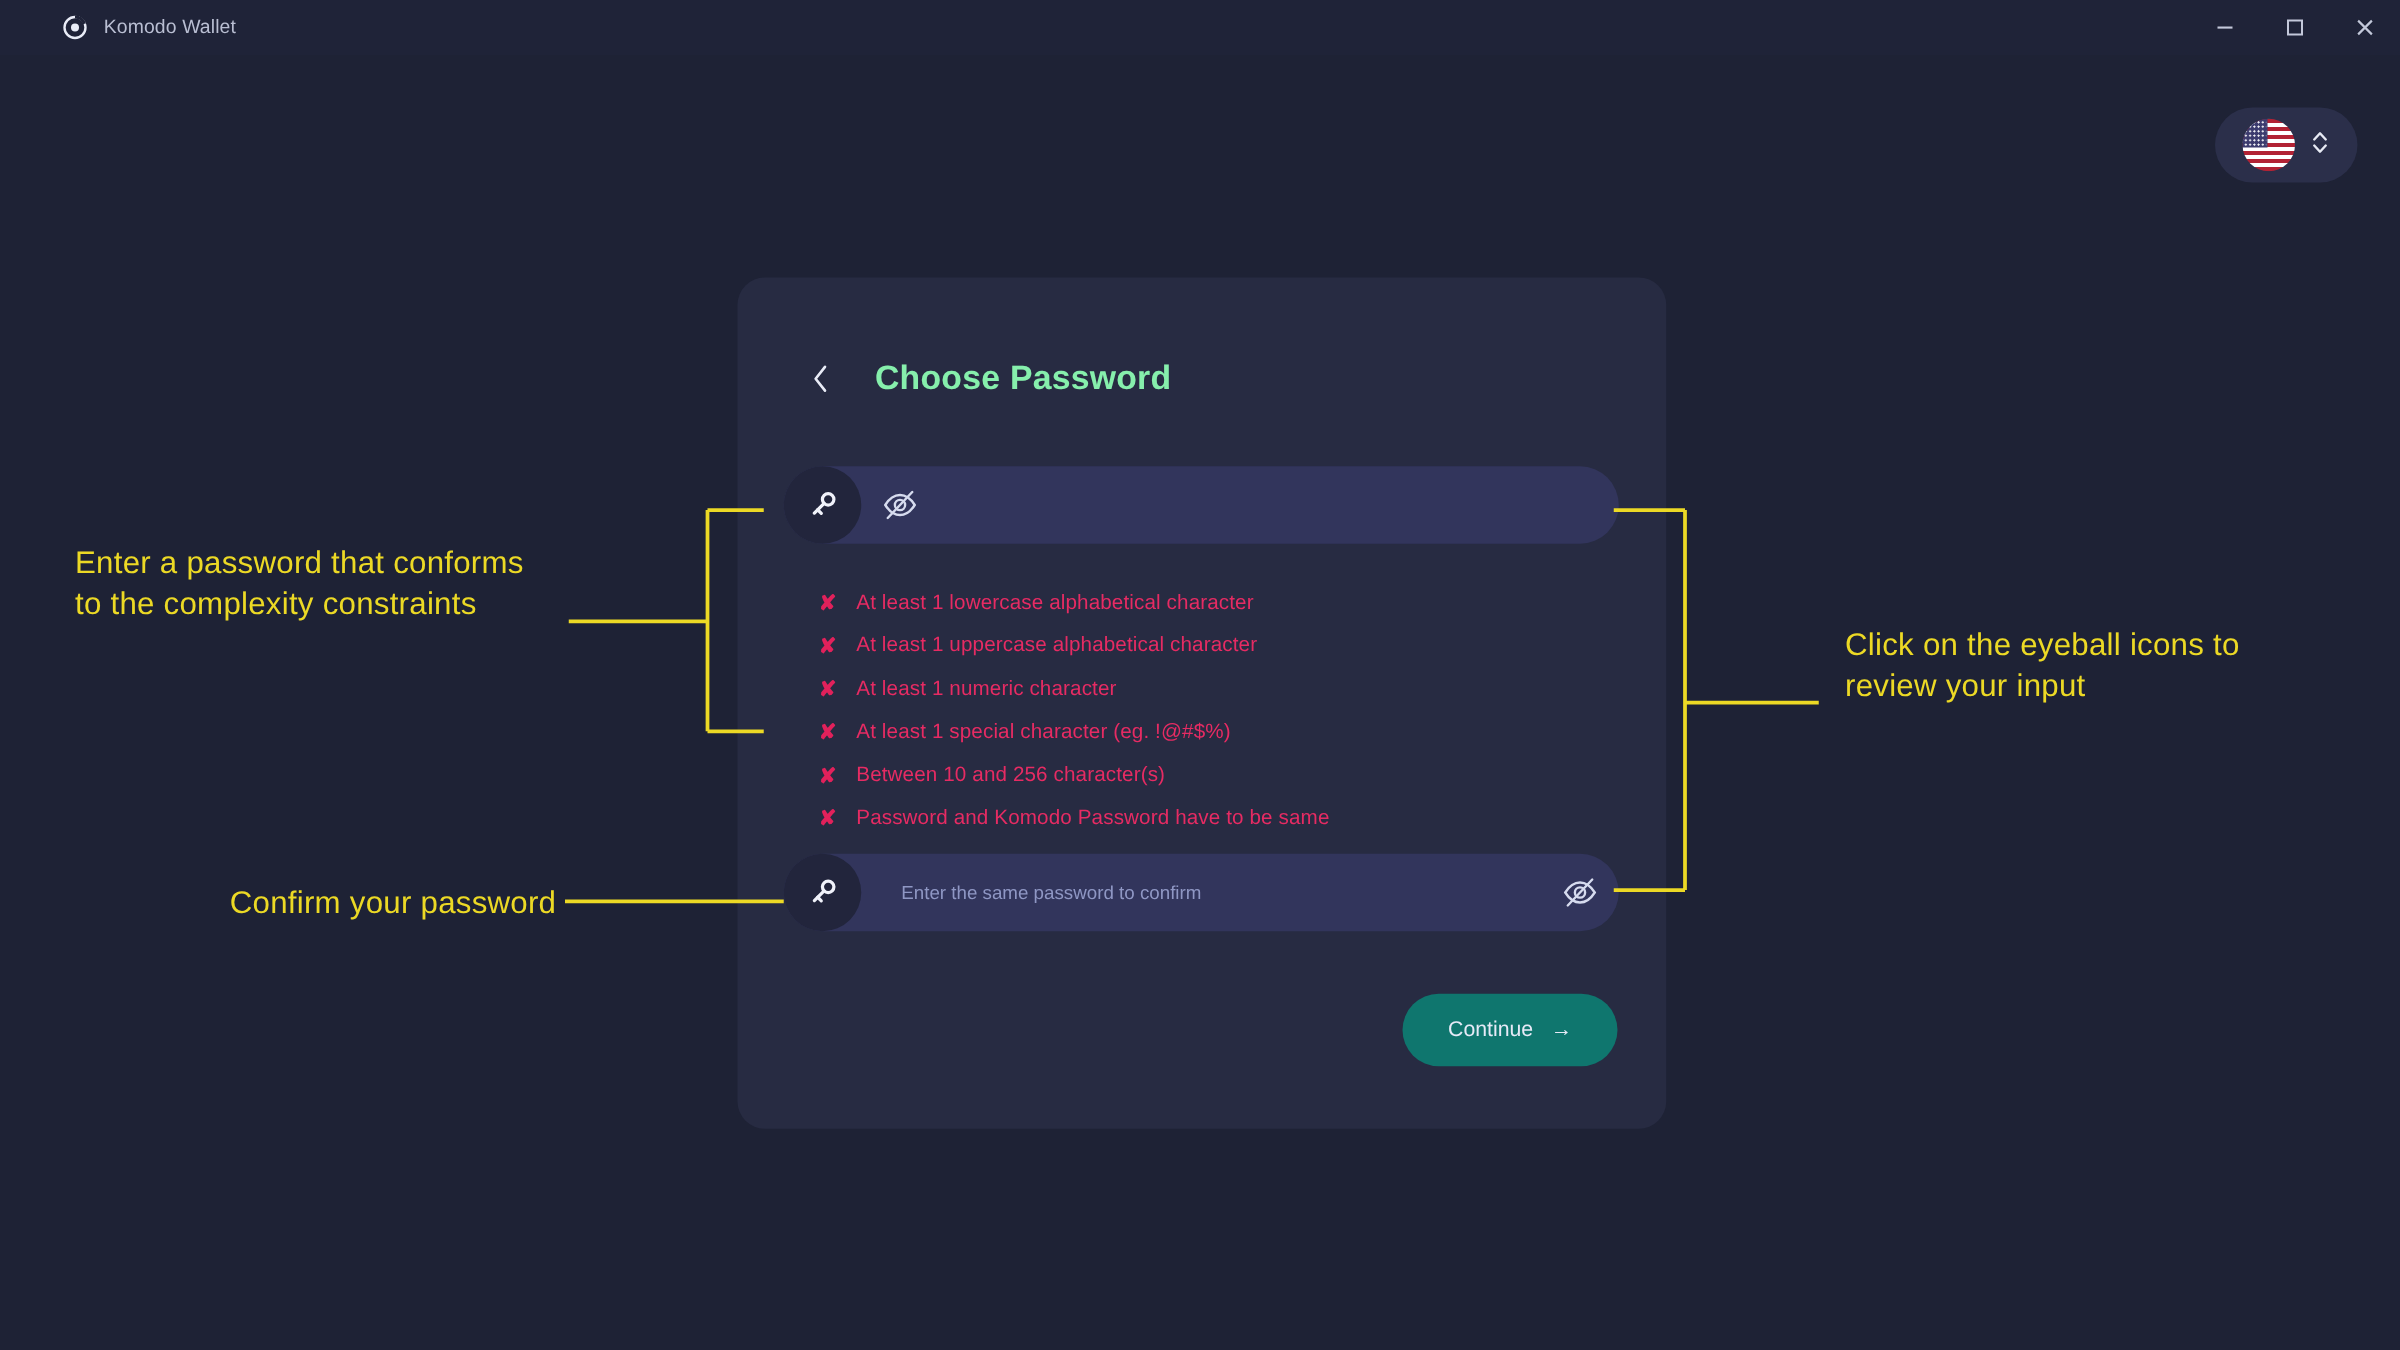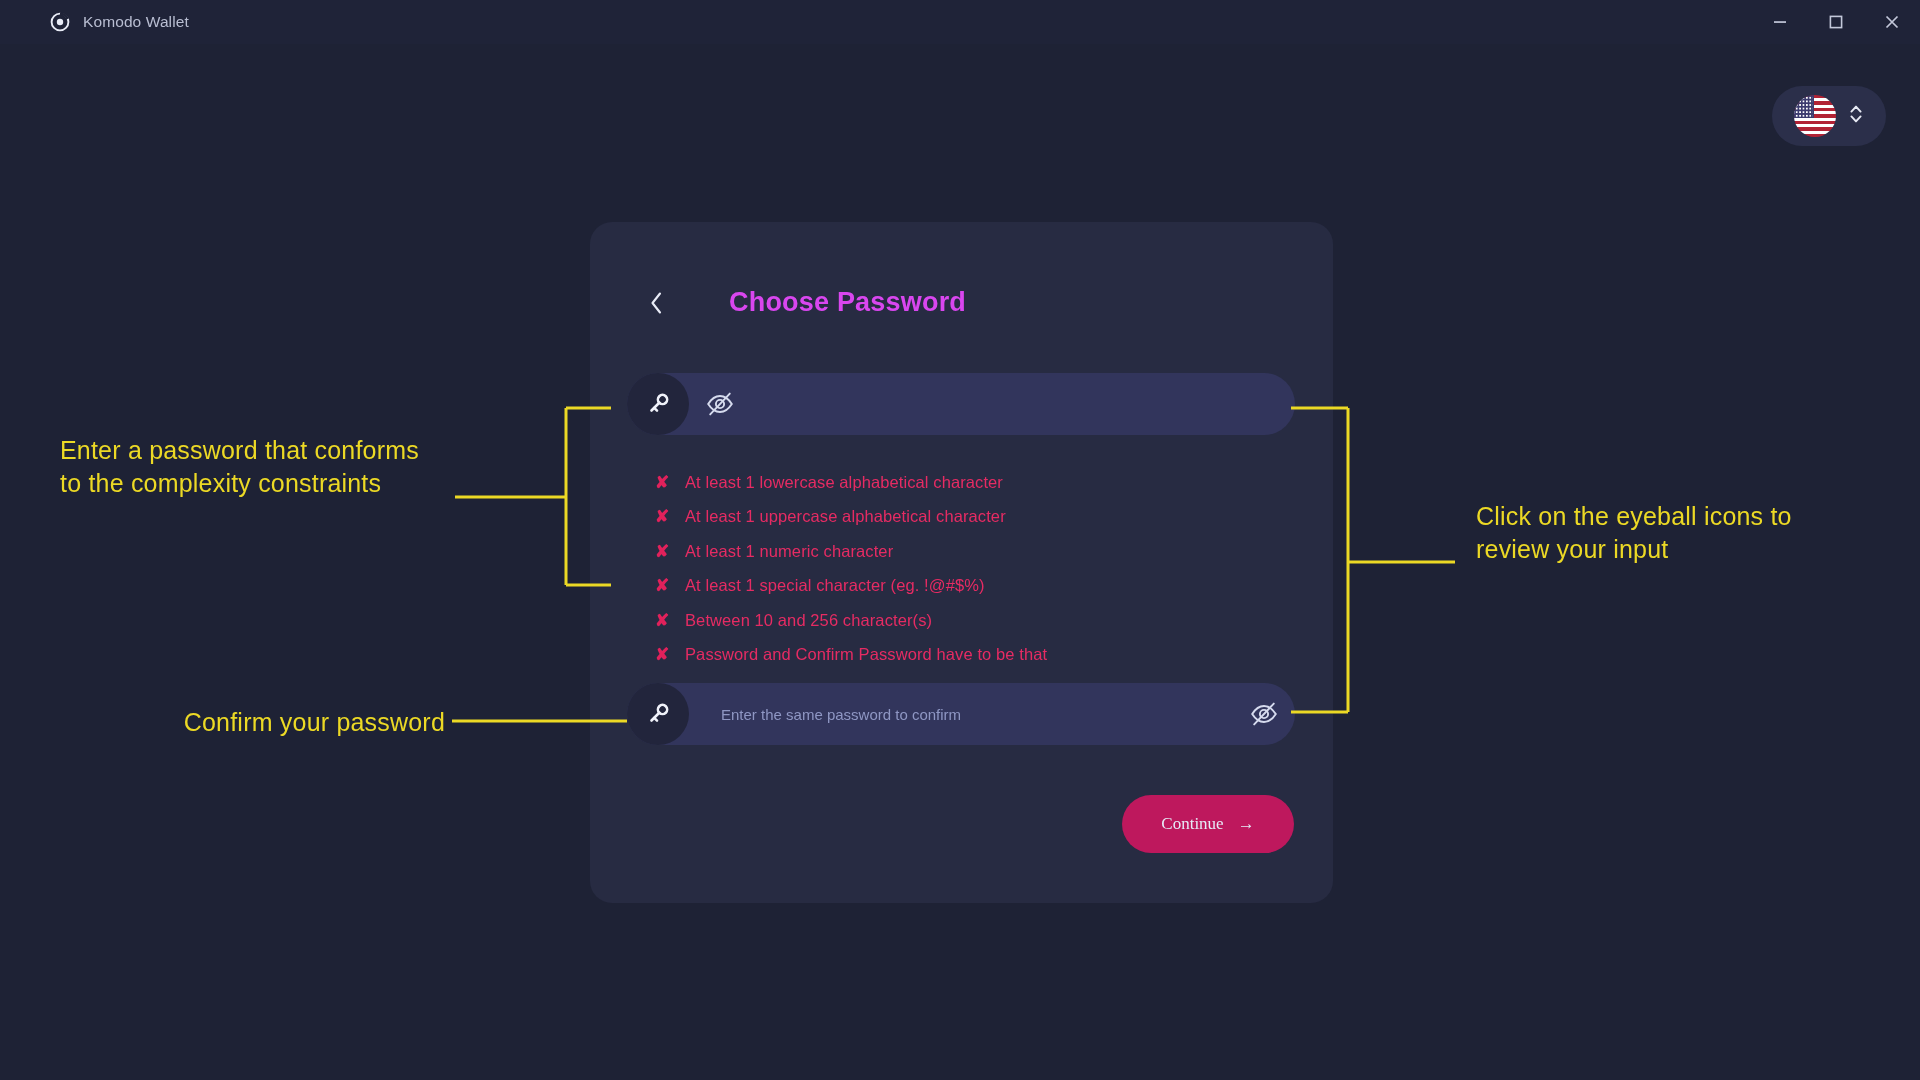--- a/index.html
+++ b/index.html
@@ -105,23 +105,22 @@
     gap: 32px;
   }
   .back-chevron {
     color: #e9ecf7;
     width: 22px; height: 30px;
     display: flex; align-items: center; justify-content: center;
   }
   .card-title {
     font-size: 27px;
     font-weight: bold;
-    color: #d946ef;
+    color: #86efac;
     letter-spacing: .2px;
-    margin-left: 29px;
   }
 
   
   .field {
     position: absolute;
     left: 627px;
     width: 668px;
     height: 62px;
     background: #32355c;
     border-radius: 31px;
@@ -185,25 +184,25 @@
     font-size: 16.5px;
     color: #e62b63;
     letter-spacing: .1px;
   }
 
   
   .continue-btn {
     position: absolute;
     left: 1122px; top: 795px;
     width: 172px; height: 58px;
-    background: #be185d;
+    background: #0f766e;
     border: none;
     border-radius: 29px;
     color: #e6eaf7;
-    font-family: Liberation Serif, serif;
+    font-family: Liberation Sans, sans-serif;
     font-size: 17px;
     display: flex;
     align-items: center;
     justify-content: center;
     gap: 14px;
   }
 
   
   .anno {
     position: absolute;
@@ -325,21 +324,21 @@
   <div class="rule">
     <span class="rule-mark">✘</span>
     <span class="rule-text">At least 1 special character (eg. !@#$%)</span>
   </div>
   <div class="rule">
     <span class="rule-mark">✘</span>
     <span class="rule-text">Between 10 and 256 character(s)</span>
   </div>
   <div class="rule">
     <span class="rule-mark">✘</span>
-    <span class="rule-text">Password and Confirm Password have to be that</span>
+    <span class="rule-text">Password and Komodo Password have to be same</span>
   </div>
 </div>
 
 <div class="field" id="field-confirm">
   <span class="key-badge">
     <svg width="28" height="28" viewBox="0 0 28 28">
       <g transform="rotate(45 14 14)">
         <circle cx="14" cy="7.6" r="4.6" fill="none" stroke="#f0f2fa" stroke-width="2.6"></circle>
         <path d="M14 12.2 L14 23.2" stroke="#f0f2fa" stroke-width="2.6" stroke-linecap="round"></path>
         <path d="M14 19.4 L18 19.4" stroke="#f0f2fa" stroke-width="2.6" stroke-linecap="round"></path>

